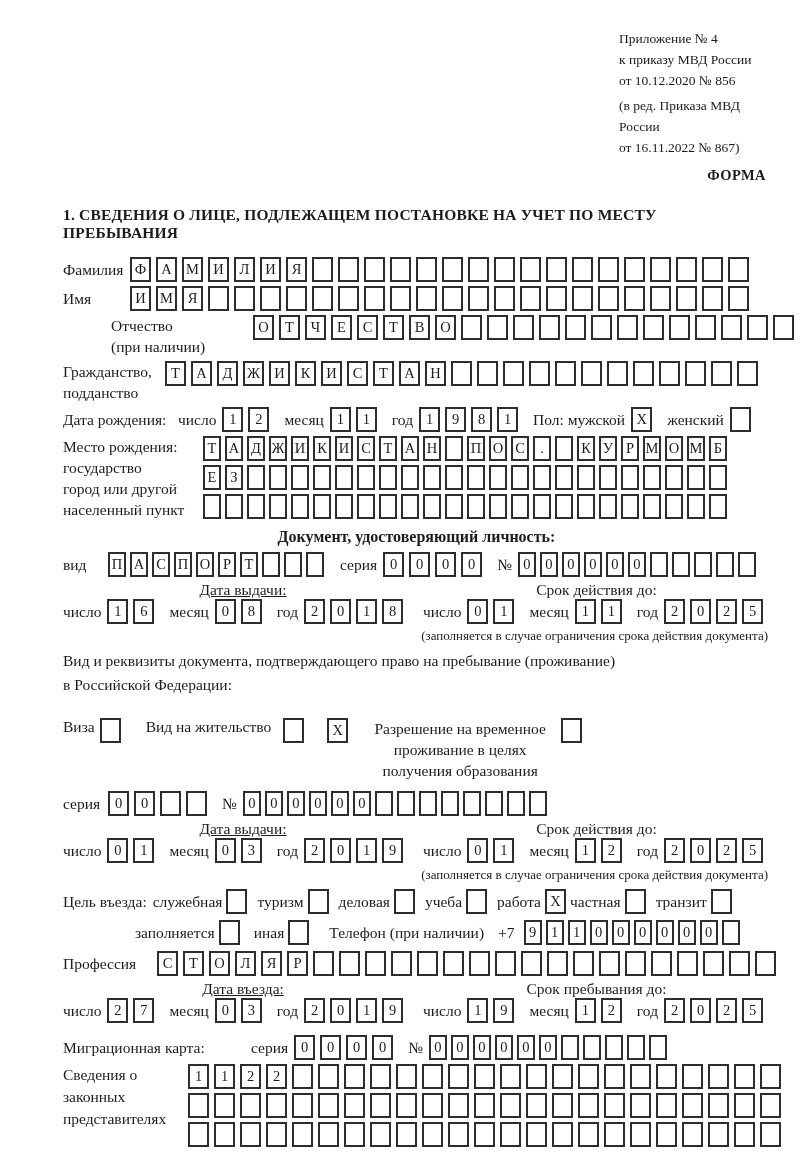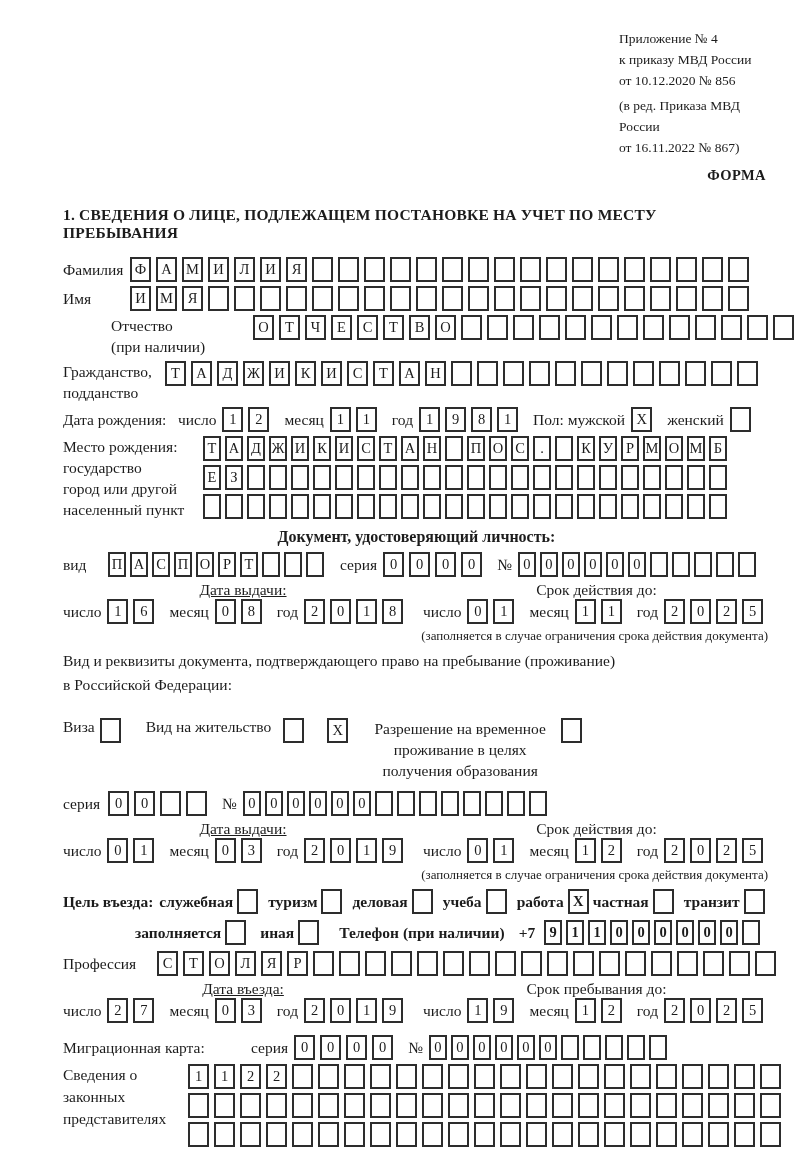--- a/index.html
+++ b/index.html
@@ -42,21 +42,21 @@
   .half-right{display:flex;align-items:center;flex:1;}
   .note-right{font-size:13px;text-align:right;margin:1px 2px 6px 0;}
 
   .plain{font-size:15.5px;line-height:22px;margin-bottom:2px;}
 
   .visa-row{display:flex;align-items:flex-start;margin:22px 0 10px 0;font-size:15.5px;}
   .vitem{display:flex;align-items:flex-start;}
   .vml{display:block;text-align:center;line-height:21px;}
   .w205{width:205px;} .w190{width:190px;}
 
-  .purpose{display:flex;align-items:center;font-size:15.5px;margin-bottom:6px;flex-wrap:nowrap;font-weight:bold;}
+  .purpose{display:flex;align-items:center;font-size:15.5px;margin-bottom:6px;flex-wrap:nowrap;}
   .purpose .cell{margin-left:4px;margin-right:0;}
   .pgap{width:10px;flex:none;}
 
   .rep{display:flex;align-items:flex-start;margin-top:4px;}
   .rep-label{flex:none;width:125px;font-size:15.5px;line-height:22px;}
 </style>
 </head>
 <body>
 
 <div class="page">

